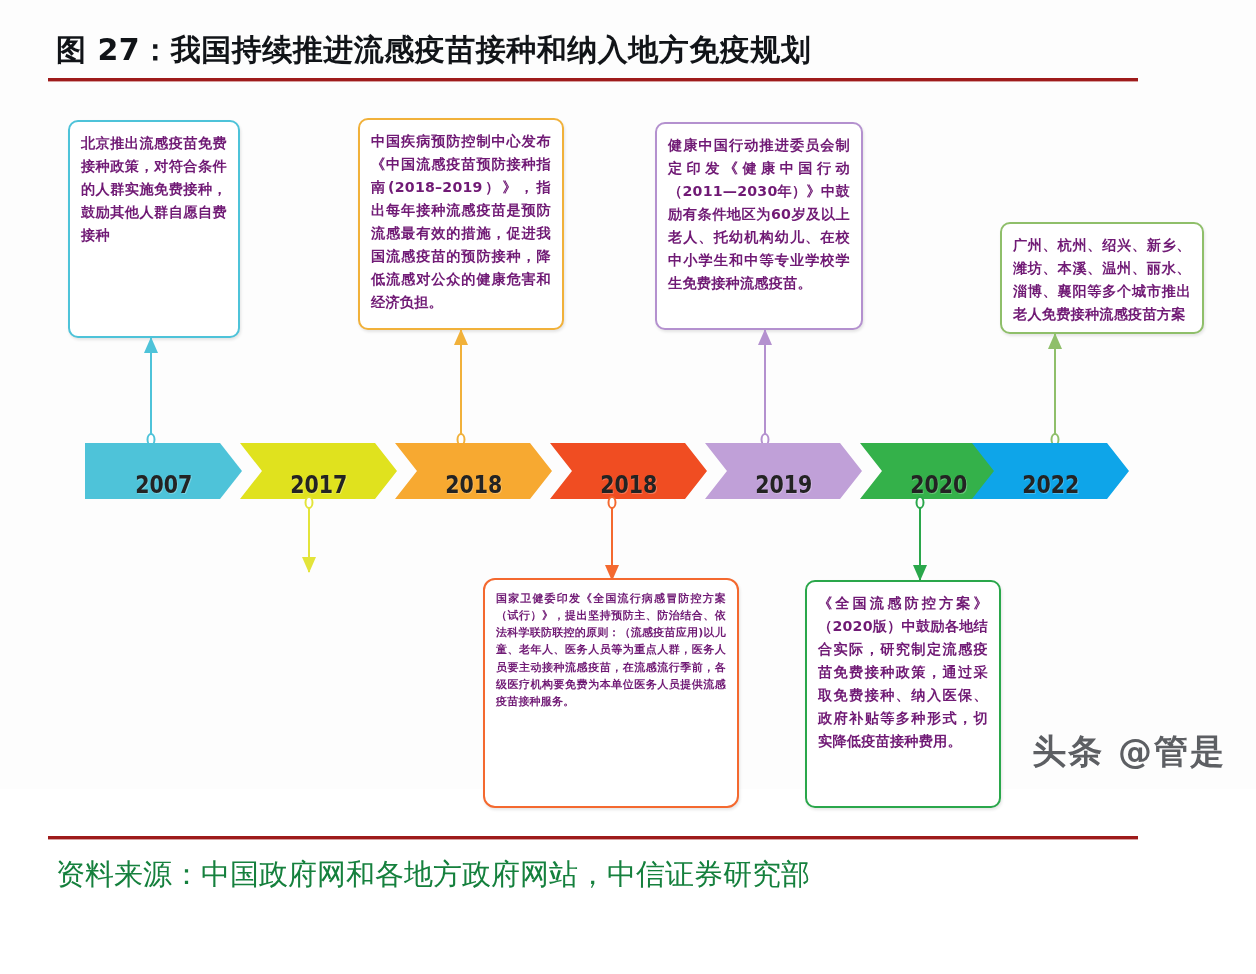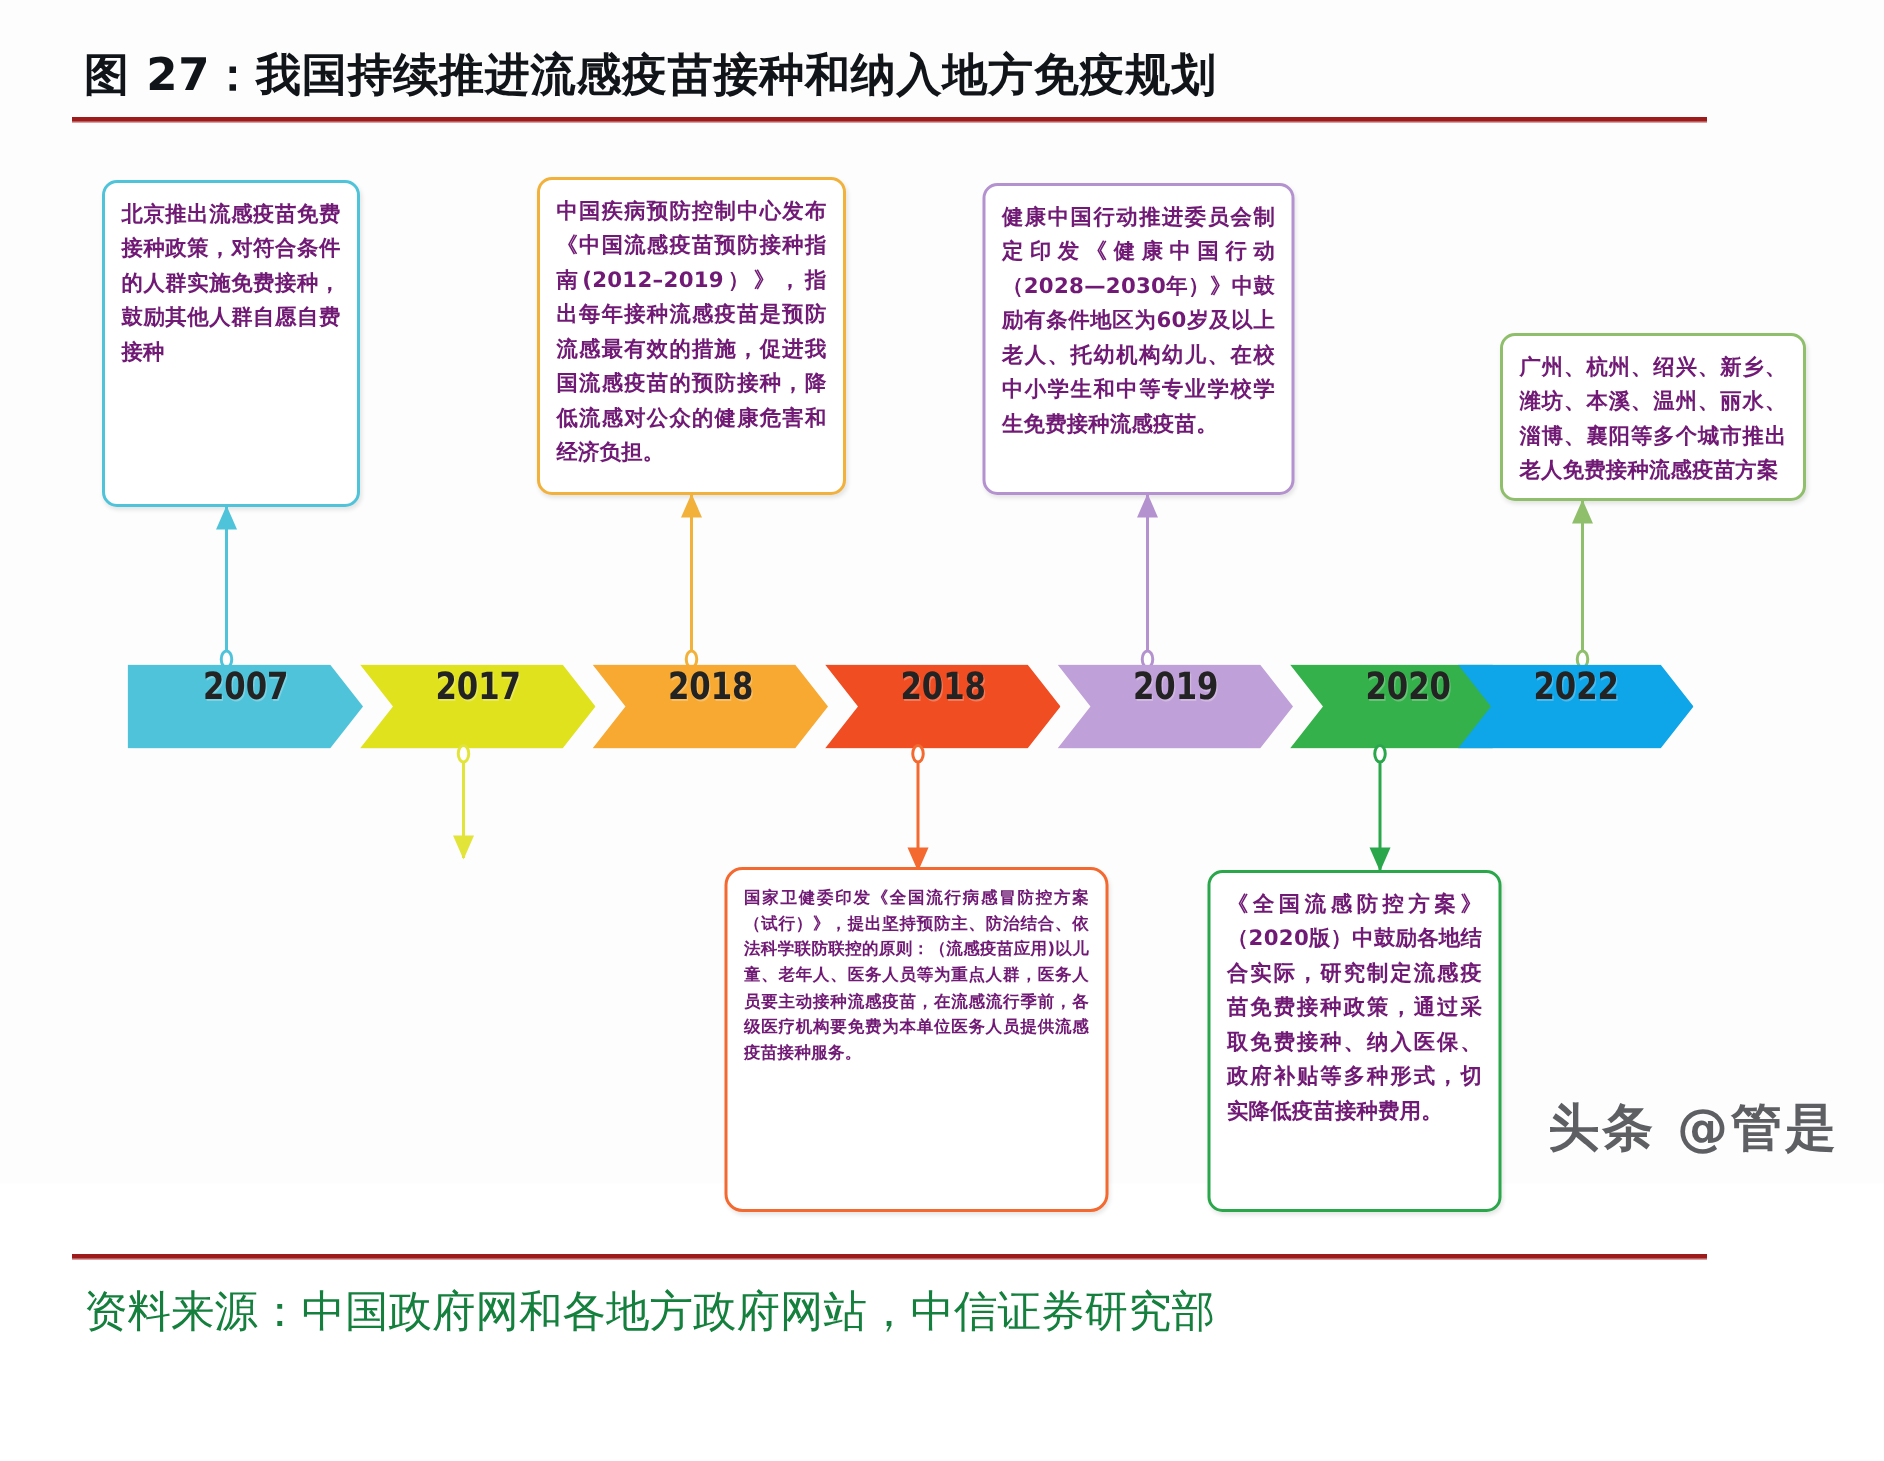--- a/index.html
+++ b/index.html
@@ -83,21 +83,21 @@
   .conn.down .head {
     bottom: -1px;
     border-left: 7px solid transparent; border-right: 7px solid transparent;
     border-top: 16px solid currentColor;
   }
 
   
   .chev {
     position: absolute;
     top: 443px; height: 56px;
-    display: flex; align-items: flex-start; justify-content: center;
+    display: flex; align-items: flex-end; justify-content: center;
     filter: drop-shadow(2px 2px 2px rgba(0,0,0,.22));
   }
   .chev .label {
     font-family: "DejaVu Sans", "Liberation Sans", sans-serif;
     font-weight: 700; font-size: 25px; color: #232323;
     letter-spacing: 0px;
     transform: scaleX(.82);
     text-shadow: 1px 1px 0 rgba(255,255,255,.25);
   }
 </style>
@@ -107,25 +107,25 @@
 <div class="page">
 
   <div class="title">图 27：我国持续推进流感疫苗接种和纳入地方免疫规划</div>
   <div class="rule-top"></div>
 
   <div class="infobox" id="box-a0" style="left:68px; top:120px; width:172px; height:218px; border-color:#4ec3d9;">
     <span class="txt">北京推出流感疫苗免费接种政策，对符合条件的人群实施免费接种，鼓励其他人群自愿自费接种</span>
   </div>
 
   <div class="infobox" id="box-a1" style="left:358px; top:118px; width:206px; height:212px; border-color:#f1b13a;">
-    <span class="txt">中国疾病预防控制中心发布《中国流感疫苗预防接种指南(2012–2019）》，指出每年接种流感疫苗是预防流感最有效的措施，促进我国流感疫苗的预防接种，降低流感对公众的健康危害和经济负担。</span>
+    <span class="txt">中国疾病预防控制中心发布《中国流感疫苗预防接种指南(2018–2019）》，指出每年接种流感疫苗是预防流感最有效的措施，促进我国流感疫苗的预防接种，降低流感对公众的健康危害和经济负担。</span>
   </div>
 
   <div class="infobox" id="box-a2" style="left:655px; top:122px; width:208px; height:208px; border-color:#b491cf;">
-    <span class="txt">健康中国行动推进委员会制定印发《健康中国行动（2028—2030年）》中鼓励有条件地区为60岁及以上老人、托幼机构幼儿、在校中小学生和中等专业学校学生免费接种流感疫苗。</span>
+    <span class="txt">健康中国行动推进委员会制定印发《健康中国行动（2011—2030年）》中鼓励有条件地区为60岁及以上老人、托幼机构幼儿、在校中小学生和中等专业学校学生免费接种流感疫苗。</span>
   </div>
 
   <div class="infobox" id="box-a3" style="left:968px; top:222px; width:204px; height:112px; border-color:#8fbf6a;margin-left:32px;">
     <span class="txt">广州、杭州、绍兴、新乡、潍坊、本溪、温州、丽水、淄博、襄阳等多个城市推出老人免费接种流感疫苗方案</span>
   </div>
 
   <div class="conn up" style="left:142px; top:338px; width:18px; height:104px; color:#4ec3d9;">
     <div class="stem" style="background:#4ec3d9;"></div>
     <div class="head"></div>
     <div class="dot"></div>

